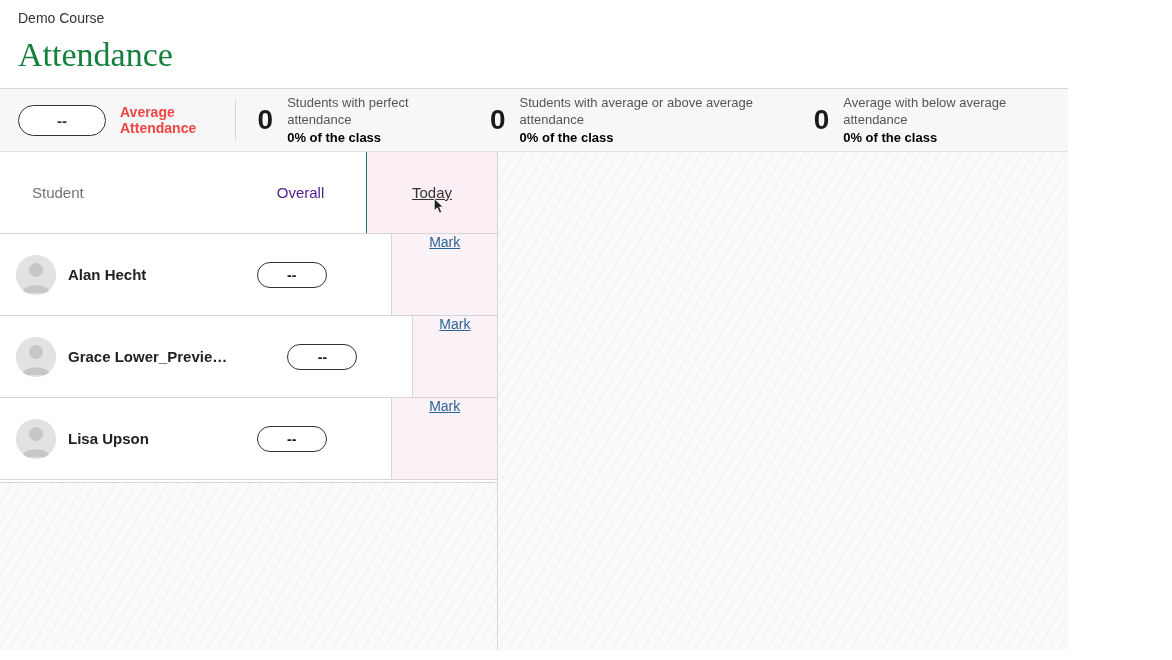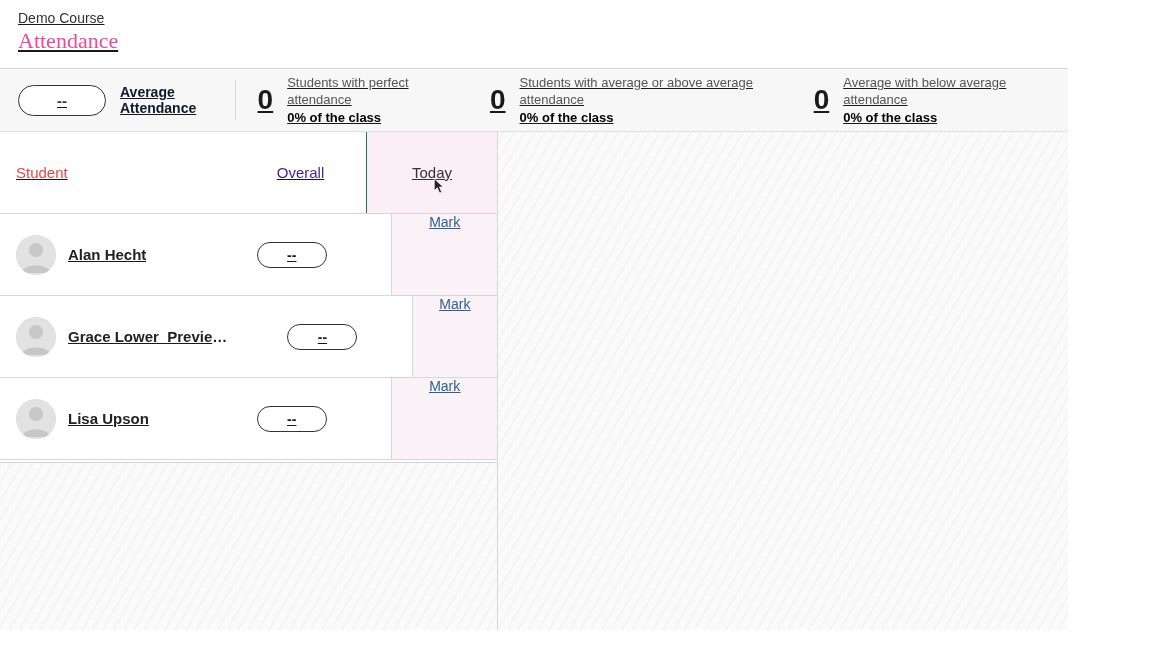--- a/index.html
+++ b/index.html
@@ -1,50 +1,50 @@
 <!DOCTYPE html>
 <html><head>
 <meta charset="utf-8">
 <style>
   * { box-sizing: border-box; margin: 0; padding: 0; }
   html, body { width: 1172px; height: 660px; font-family: "Segoe UI", "Helvetica Neue", Arial, sans-serif; background: #fff; color: #1a1a1a; }
-  .page { width: 1068px; height: 660px; position: relative; overflow: hidden; text-decoration: underline; }
+  .page { width: 1068px; height: 660px; position: relative; overflow: hidden; }
 
   
   .header { padding: 10px 18px 14px 18px; }
   .course-name { font-size: 14px; color: #333; font-weight: 400; }
-  .page-title { font-family: Georgia, "Times New Roman", serif; font-size: 22px; font-weight: 400; color: #ec4899; margin-top: 2px; }
+  .page-title { font-family: Georgia, "Times New Roman", serif; font-size: 34px; font-weight: 400; color: #15803d; margin-top: 10px; }
 
   
   .stats-bar { display: flex; align-items: center; border-top: 1px solid #d6d6d6; border-bottom: 1px solid #e0e0e0; background: #f7f7f7; padding: 0 18px; height: 64px; width: 100%; }
   .stat-block { display: flex; align-items: center; padding-right: 24px; }
   .stat-divider { border-left: 1px solid #d6d6d6; height: 40px; margin: 0 22px 0 0; }
   .avg-pill { border: 1px solid #333; border-radius: 18px; padding: 6px 28px; font-size: 15px; font-weight: 700; color: #333; background: #fff; display: inline-flex; justify-content: center; min-width: 88px; margin-right: 14px; }
-  .avg-label { font-size: 14px; font-weight: 700; color: #0f172a; }
+  .avg-label { font-size: 14px; font-weight: 700; color: #ef4444; }
   .stat-count { font-size: 28px; font-weight: 700; margin-right: 14px; line-height: 1; }
   .stat-text { font-size: 13px; color: #555; line-height: 1.35; }
   .stat-text .pct { font-weight: 700; color: #000000; }
 
   
   .content { position: relative; width: 100%; height: calc(660px - 98px - 64px); }
   .hatched {
     position: absolute; top: 0; left: 497px; right: 0; bottom: 0;
     background: repeating-linear-gradient(-60deg, #fafafa 0, #fafafa 8px, #f0f0f0 8px, #f0f0f0 9px);
     border-left: 1px solid #d6d6d6;
   }
   .hatched-below {
     position: absolute; top: 330px; left: 0; width: 497px; bottom: 0;
     background: repeating-linear-gradient(-60deg, #fafafa 0, #fafafa 8px, #f0f0f0 8px, #f0f0f0 9px);
     border-top: 1px solid #d6d6d6;
   }
 
   
   .table { position: relative; width: 497px; background: #fff; }
   .thead { display: flex; height: 82px; border-bottom: 1px solid #d6d6d6; }
-  .col-student { width: 235px; display: flex; align-items: center; padding-left: 16px; font-size: 15px; color: #ef4444; text-align: center; }
+  .col-student { width: 235px; display: flex; align-items: center; padding-left: 32px; font-size: 15px; color: #737373; text-align: center; }
   .col-overall { width: 131px; display: flex; align-items: center; justify-content: center; font-size: 15px; color: #4c1d95; }
   .col-today { width: 131px; display: flex; flex-direction: column; align-items: center; justify-content: center; background: #fbeef4; border-left: 1px solid #0f766e; position: relative; }
   .col-today a { font-size: 15px; color: #333; text-decoration: underline; font-weight: 500; }
   .cursor-icon { position: absolute; top: 44px; left: 62px; font-size: 16px; pointer-events: none; }
   .cursor-icon svg { width: 18px; height: 22px; }
   .cursor-icon svg path { fill: #222; stroke: #fff; stroke-width: 1; }
 
   .row { display: flex; height: 82px; border-bottom: 1px solid #d6d6d6; gap: 47px; }
   .cell-student { width: 235px; display: flex; align-items: center; padding-left: 16px; gap: 12px; }
   .avatar { width: 40px; height: 40px; background: #e2e2e2; border-radius: 50%; display:flex; align-items:center; justify-content:center; overflow:hidden; flex-shrink:0;}

